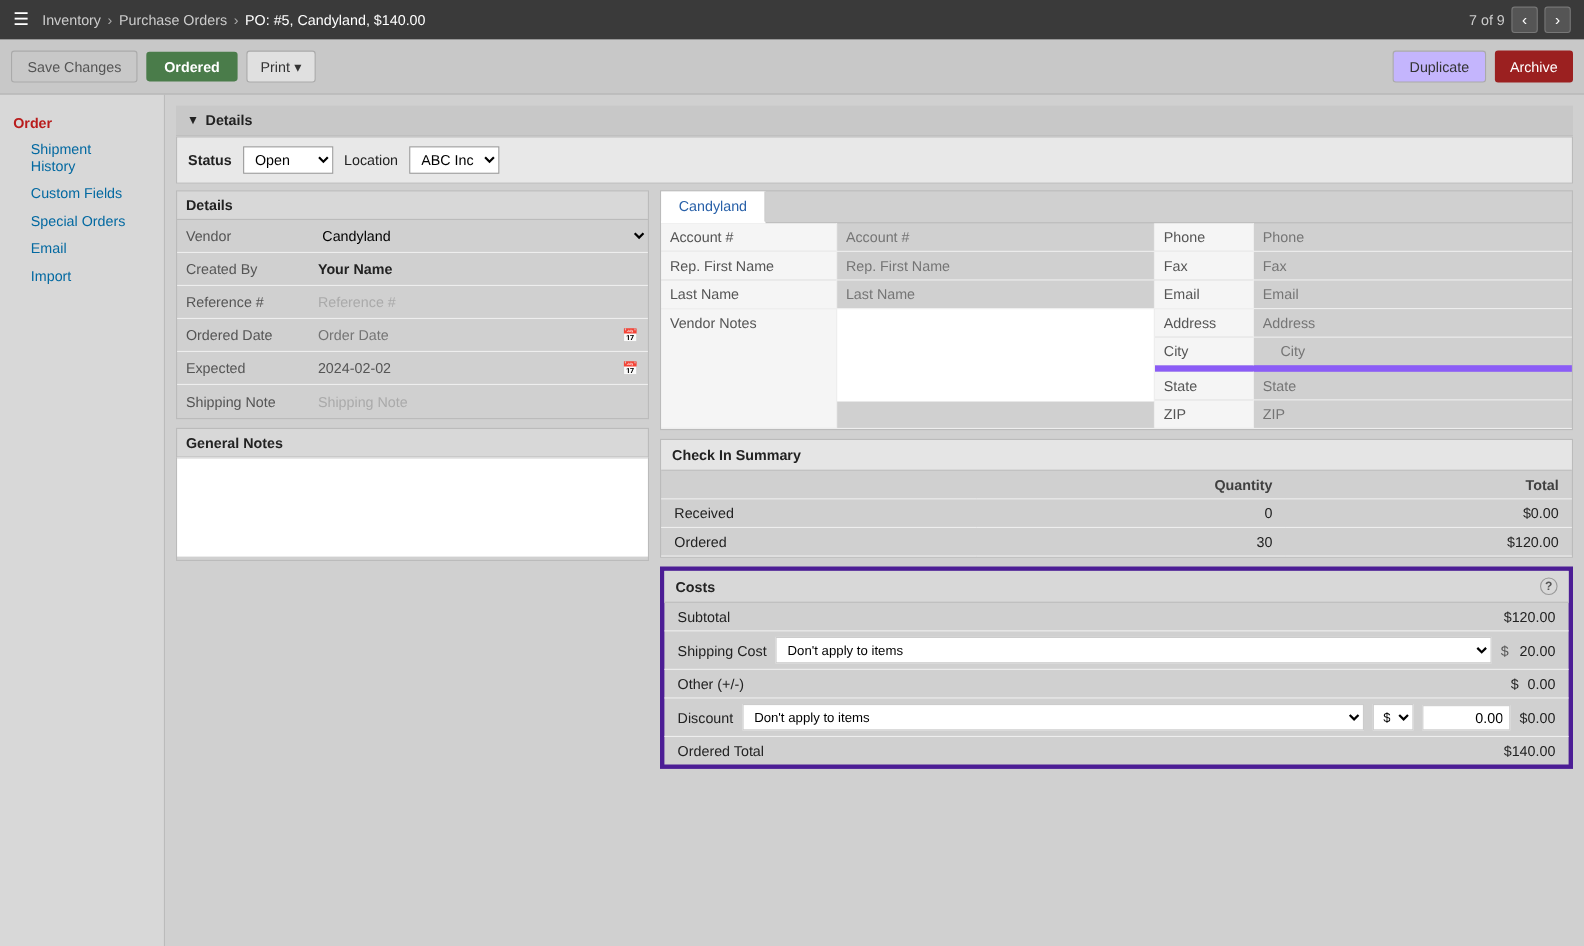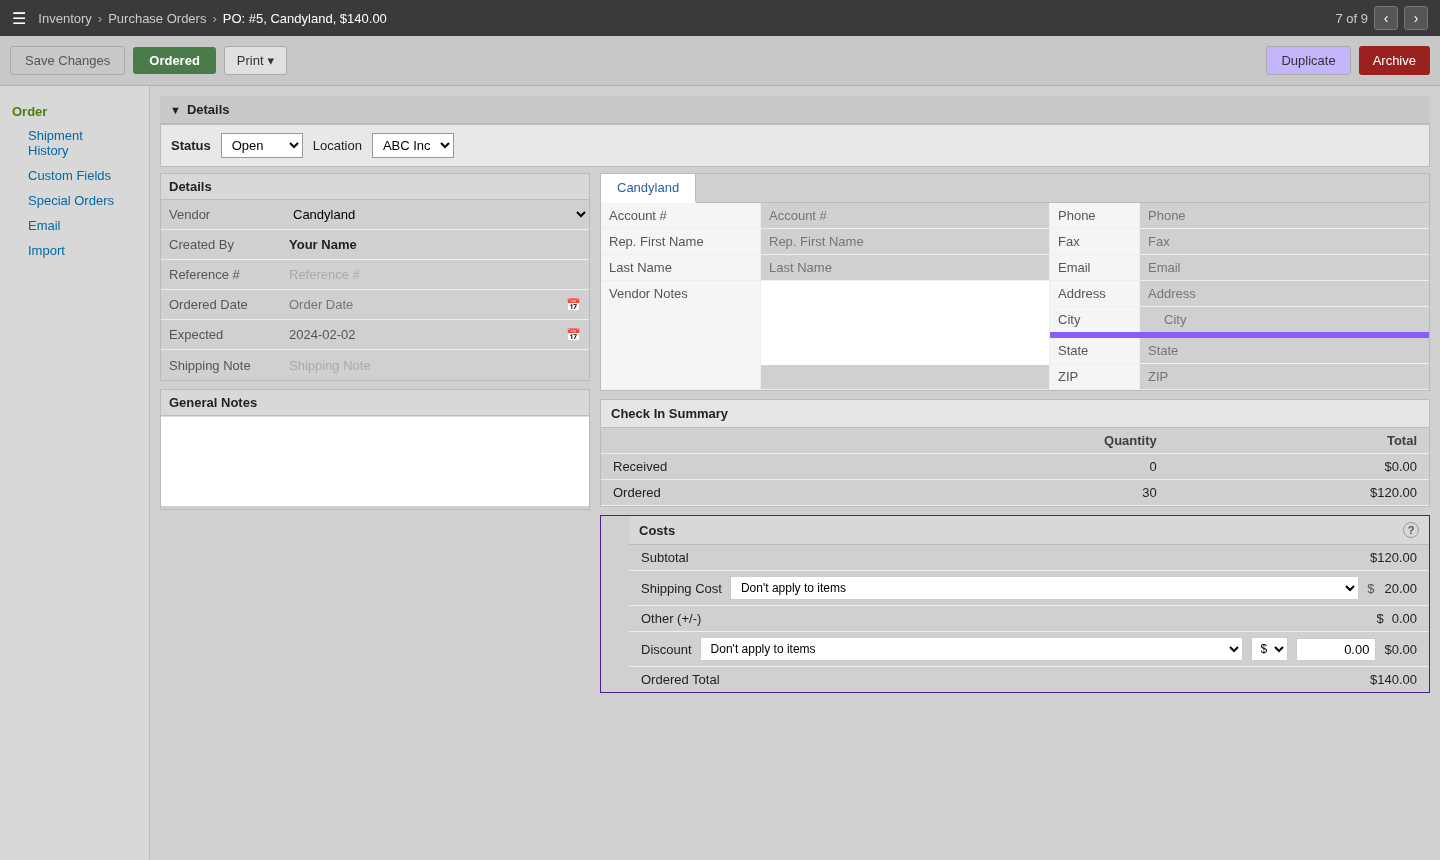--- a/index.html
+++ b/index.html
@@ -116,21 +116,21 @@
     .sidebar {
       width: 150px;
       background: #d8d8d8;
       border-right: 1px solid #bbb;
       padding: 10px 0;
       flex-shrink: 0;
     }
     .sidebar-section {
       padding: 8px 12px 4px;
       font-weight: bold;
-      color: #4d7c0f;
+      color: #b91c1c;
       font-size: 13px;
     }
     .sidebar-link {
       display: block;
       padding: 5px 28px;
       color: #0369a1;
       text-decoration: none;
       cursor: pointer;
       font-size: 13px;
     }
@@ -323,23 +323,22 @@
     .summary-table td {
       padding: 5px 12px;
       font-size: 13px;
       text-align: right;
       border-bottom: 1px solid #eee;
     }
     .summary-table td:first-child { text-align: left; }
 
     
     .costs-section {
-      border: 1px solid #4c1d95;
+      border: 4px solid #4c1d95;
       margin-top: 8px;
-      padding-left: 28px;
     }
     .costs-header {
       background: #d8d8d8;
       padding: 6px 10px;
       font-weight: bold;
       font-size: 13px;
       border-bottom: 1px solid #bbb;
       display: flex;
       align-items: center;
       justify-content: space-between;

